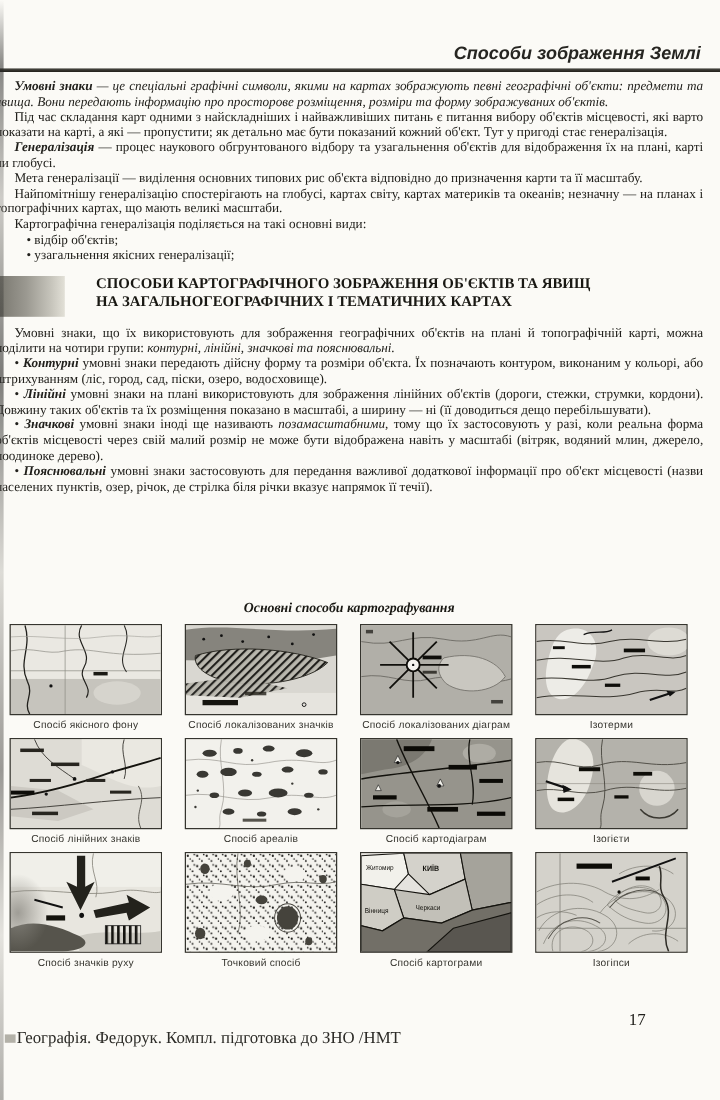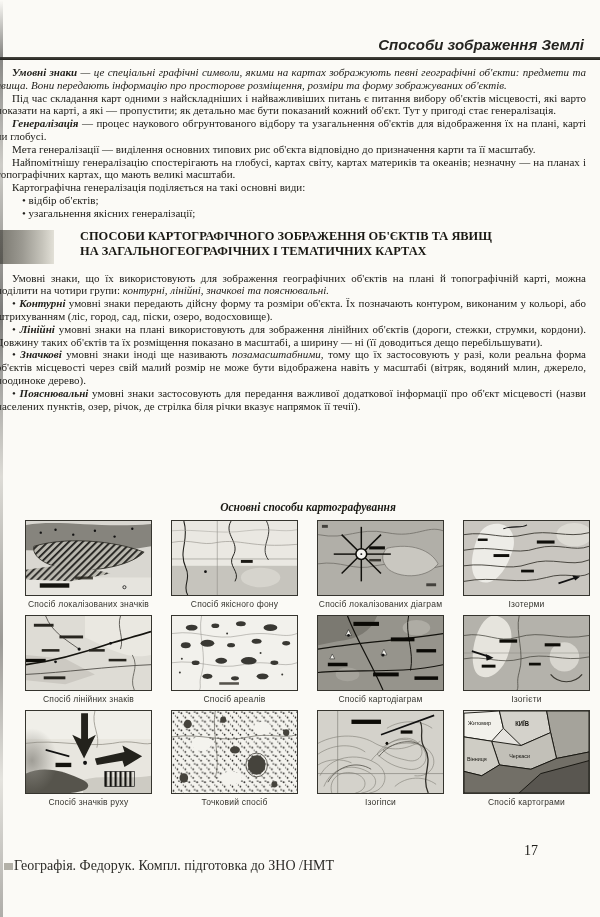--- a/index.html
+++ b/index.html
@@ -32,21 +32,21 @@
   .em{font-style:italic;}
   ul.kinds{margin:0;padding:0 0 0 26px;list-style:none;}
   ul.kinds li{margin:0;}
   ul.kinds li::before{content:"• ";}
   .bullet-p::before{content:"• ";}
   .section-row{position:relative;margin:9px 0 7px 0;min-height:36px;}
   .gray-block{position:absolute;left:0;top:1px;width:58px;height:34px;
     background:linear-gradient(90deg,#75736b 0%,#9b9991 45%,#c6c4bb 80%,#e2e0d7 100%);}
   .section-heading{margin:0 0 0 84px;font-weight:bold;font-size:12.4px;line-height:15px;
     text-indent:0;text-align:left;color:#191813;}
-  .figure-block{position:absolute;top:501px;left:25px;width:566px;}
+  .figure-block{position:absolute;top:501px;left:8px;width:566px;}
   .figure-title{margin:0 0 7px 0;text-align:center;font-weight:bold;font-style:italic;
     font-size:11.5px;color:#191813;}
   .map-grid{display:grid;grid-template-columns:repeat(4,127px);column-gap:19px;row-gap:6px;}
   .cell{margin:0;}
   .thumb{width:127px;height:76px;border:1px solid #35342e;box-sizing:border-box;background:#dddbd4;}
   .thumb.tall{height:84px;}
   .thumb svg{display:block;width:100%;height:100%;}
   .cap{display:block;margin-top:3px;text-align:center;
     font-family:"Liberation Sans",sans-serif;font-size:8.5px;color:#35342e;letter-spacing:.2px;}
   .page-num{position:absolute;top:843px;right:62px;font-size:14px;color:#21201c;}
@@ -122,57 +122,57 @@
 </div>
 
 <div class="figure-block">
   <p class="figure-title">Основні способи картографування</p>
 
   <div class="map-grid">
 
     <figure class="cell">
       <div class="thumb">
         <svg viewBox="0 0 127 76" preserveAspectRatio="none">
+          <rect width="127" height="76" fill="#eae8e2"></rect>
+          <rect y="46" width="127" height="30" fill="#c6c4bd"></rect>
+          <ellipse cx="90" cy="58" rx="20" ry="10" fill="#d6d4cd"></ellipse>
+          <line x1="46" y1="0" x2="46" y2="76" stroke="#8c8a83" stroke-width=".6"></line>
+          <line x1="0" y1="39" x2="127" y2="39" stroke="#8c8a83" stroke-width=".6"></line>
+          <path d="M12 0 C18 20 6 30 14 48 C20 60 10 66 16 76" stroke="#21201c" stroke-width="1.1" fill="none"></path>
+          <path d="M60 0 C52 14 70 22 62 36 C56 46 70 52 64 62" stroke="#21201c" stroke-width="1" fill="none"></path>
+          <path d="M96 0 C104 16 88 26 98 40" stroke="#2a2925" stroke-width=".9" fill="none"></path>
+          <path d="M0 22 C20 18 30 26 46 22 C70 18 80 28 127 24" stroke="#8f8d86" stroke-width=".6" fill="none"></path>
+          <path d="M0 10 C26 8 48 14 76 10 C100 7 112 12 127 9" stroke="#9f9d96" stroke-width=".5" fill="none"></path>
+          <rect x="70" y="40" width="12" height="3" fill="#1a1914"></rect>
+          <circle cx="34" cy="52" r="1.4" fill="#111"></circle>
+        </svg>
+      </div>
+      <figcaption class="cap">Спосіб якісного фону</figcaption>
+    </figure>
+
+    <figure class="cell">
+      <div class="thumb">
+        <svg viewBox="0 0 127 76" preserveAspectRatio="none">
           <rect width="127" height="76" fill="#d9d7d1"></rect>
           <rect y="58" width="127" height="18" fill="#e6e4de"></rect>
           <path d="M0 4 C35 -2 75 8 127 3 L127 26 C85 34 45 30 0 30 Z" fill="#86847d"></path>
           <circle cx="15" cy="12" r="1.2" fill="#111"></circle>
             <circle cx="30" cy="9" r="1.2" fill="#111"></circle>
           <circle cx="48" cy="14" r="1.2" fill="#111"></circle>
             <circle cx="70" cy="10" r="1.2" fill="#111"></circle>
           <circle cx="90" cy="16" r="1.2" fill="#111"></circle>
             <circle cx="108" cy="8" r="1.2" fill="#111"></circle>
           <path d="M8 26 C40 16 90 20 120 32 C104 48 62 54 34 48 C18 44 6 36 8 26 Z" fill="url(#hatchp)" stroke="#26251f" stroke-width=".8"></path>
           <path d="M0 50 L44 44 L86 54 L46 62 L0 60 Z" fill="url(#hatchp)" opacity=".95"></path>
           <rect x="14" y="64" width="30" height="4.5" fill="#15140f"></rect>
           <rect x="50" y="57" width="18" height="3" fill="#232119" opacity=".8"></rect>
           <circle cx="100" cy="68" r="1.6" fill="none" stroke="#111" stroke-width=".8"></circle>
         </svg>
       </div>
       <figcaption class="cap">Спосіб локалізованих значків</figcaption>
-    </figure>
-
-    <figure class="cell">
-      <div class="thumb">
-        <svg viewBox="0 0 127 76" preserveAspectRatio="none">
-          <rect width="127" height="76" fill="#eae8e2"></rect>
-          <rect y="46" width="127" height="30" fill="#c6c4bd"></rect>
-          <ellipse cx="90" cy="58" rx="20" ry="10" fill="#d6d4cd"></ellipse>
-          <line x1="46" y1="0" x2="46" y2="76" stroke="#8c8a83" stroke-width=".6"></line>
-          <line x1="0" y1="39" x2="127" y2="39" stroke="#8c8a83" stroke-width=".6"></line>
-          <path d="M12 0 C18 20 6 30 14 48 C20 60 10 66 16 76" stroke="#21201c" stroke-width="1.1" fill="none"></path>
-          <path d="M60 0 C52 14 70 22 62 36 C56 46 70 52 64 62" stroke="#21201c" stroke-width="1" fill="none"></path>
-          <path d="M96 0 C104 16 88 26 98 40" stroke="#2a2925" stroke-width=".9" fill="none"></path>
-          <path d="M0 22 C20 18 30 26 46 22 C70 18 80 28 127 24" stroke="#8f8d86" stroke-width=".6" fill="none"></path>
-          <path d="M0 10 C26 8 48 14 76 10 C100 7 112 12 127 9" stroke="#9f9d96" stroke-width=".5" fill="none"></path>
-          <rect x="70" y="40" width="12" height="3" fill="#1a1914"></rect>
-          <circle cx="34" cy="52" r="1.4" fill="#111"></circle>
-        </svg>
-      </div>
-      <figcaption class="cap">Спосіб якісного фону</figcaption>
     </figure>
 
     <figure class="cell">
       <div class="thumb">
         <svg viewBox="0 0 127 76" preserveAspectRatio="none">
           <rect width="127" height="76" fill="#b1afa8"></rect>
           <path d="M0 14 C30 20 40 6 70 12 C100 18 110 4 127 10" stroke="#6f6d66" stroke-width=".8" fill="none"></path>
           <path d="M0 44 C24 40 36 52 58 46 C84 40 100 54 127 46" stroke="#6f6d66" stroke-width=".8" fill="none"></path>
           <path d="M70 28 C95 22 115 30 122 44 C112 58 86 60 72 50 C64 42 64 34 70 28 Z" fill="#c9c7c0" stroke="#6f6d66" stroke-width=".7"></path>
           <g stroke="#100f0b" stroke-width="1.5">
@@ -377,20 +377,42 @@
           </g>
           <circle cx="86" cy="50" r="11" stroke="#45433c" stroke-width=".8" fill="none"></circle>
         </svg>
       </div>
       <figcaption class="cap">Точковий спосіб</figcaption>
     </figure>
 
     <figure class="cell">
       <div class="thumb tall">
         <svg viewBox="0 0 127 76" preserveAspectRatio="none">
+          <rect width="127" height="76" fill="#e5e3de"></rect>
+          <g stroke="#14130e" stroke-width=".9">
+            <path d="M0 2 L36 0 L40 16 L28 28 L0 24 Z" fill="#f2f1eb"></path>
+            <path d="M36 0 L84 0 L88 20 L58 32 L40 16 Z" fill="#d4d2cb"></path>
+            <path d="M84 0 L127 0 L127 38 L94 44 L88 20 Z" fill="#a5a39b"></path>
+            <path d="M28 28 L58 32 L88 20 L94 44 L68 54 L36 50 Z" fill="#c2c0b8"></path>
+            <path d="M0 24 L28 28 L36 50 L18 60 L0 56 Z" fill="#cfcdc5"></path>
+            <path d="M18 60 L36 50 L68 54 L94 44 L127 38 L127 76 L0 76 L0 56 Z" fill="#726f67"></path>
+            <path d="M78 58 L127 46 L127 76 L56 76 Z" fill="#595650"></path>
+          </g>
+          <text class="map-label" x="4" y="13" font-size="5.5">Житомир</text>
+          <text class="map-label" x="52" y="14" font-size="6" font-weight="bold">КИЇВ</text>
+          <text class="map-label" x="46" y="44" font-size="5.5">Черкаси</text>
+          <text class="map-label" x="3" y="46" font-size="5.5">Вінниця</text>
+        </svg>
+      </div>
+      <figcaption class="cap">Спосіб картограми</figcaption>
+    </figure>
+
+    <figure class="cell">
+      <div class="thumb tall">
+        <svg viewBox="0 0 127 76" preserveAspectRatio="none">
           <rect width="127" height="76" fill="#d4d2cb"></rect>
           <line x1="20" y1="0" x2="20" y2="76" stroke="#6b6961" stroke-width=".5"></line>
           <line x1="0" y1="58" x2="127" y2="58" stroke="#6b6961" stroke-width=".5"></line>
           <g stroke="#7b7970" stroke-width=".55" fill="none">
             <path d="M6 70 C14 52 34 48 50 56 C64 62 60 74 44 76"></path>
             <path d="M2 60 C12 42 40 38 58 48 C74 56 70 74 52 76"></path>
             <path d="M14 76 C10 62 24 54 38 58 C52 62 50 74 38 76"></path>
             <path d="M60 40 C70 26 92 22 104 32 C116 42 108 56 92 54 C78 52 70 48 60 40"></path>
             <path d="M66 36 C76 24 94 22 102 30 C110 38 104 48 92 46 C82 44 72 42 66 36"></path>
             <path d="M54 46 C66 30 96 24 112 36 C124 46 116 62 98 60"></path>
@@ -405,39 +427,17 @@
           <path d="M64 22 L118 4" stroke="#111" stroke-width="1.6"></path>
           <path d="M112 76 C104 60 118 48 108 34 C102 26 108 18 104 10" stroke="#2e2c26" stroke-width="1.3" fill="none"></path>
           <rect x="34" y="8" width="30" height="4" fill="#0d0c07"></rect>
           <rect x="84" y="18" width="12" height="3" fill="#0d0c07"></rect>
           <circle cx="70" cy="30" r="1.4" fill="#0d0c07"></circle>
         </svg>
       </div>
       <figcaption class="cap">Ізогіпси</figcaption>
     </figure>
 
-    <figure class="cell">
-      <div class="thumb tall">
-        <svg viewBox="0 0 127 76" preserveAspectRatio="none">
-          <rect width="127" height="76" fill="#e5e3de"></rect>
-          <g stroke="#14130e" stroke-width=".9">
-            <path d="M0 2 L36 0 L40 16 L28 28 L0 24 Z" fill="#f2f1eb"></path>
-            <path d="M36 0 L84 0 L88 20 L58 32 L40 16 Z" fill="#d4d2cb"></path>
-            <path d="M84 0 L127 0 L127 38 L94 44 L88 20 Z" fill="#a5a39b"></path>
-            <path d="M28 28 L58 32 L88 20 L94 44 L68 54 L36 50 Z" fill="#c2c0b8"></path>
-            <path d="M0 24 L28 28 L36 50 L18 60 L0 56 Z" fill="#cfcdc5"></path>
-            <path d="M18 60 L36 50 L68 54 L94 44 L127 38 L127 76 L0 76 L0 56 Z" fill="#726f67"></path>
-            <path d="M78 58 L127 46 L127 76 L56 76 Z" fill="#595650"></path>
-          </g>
-          <text class="map-label" x="4" y="13" font-size="5.5">Житомир</text>
-          <text class="map-label" x="52" y="14" font-size="6" font-weight="bold">КИЇВ</text>
-          <text class="map-label" x="46" y="44" font-size="5.5">Черкаси</text>
-          <text class="map-label" x="3" y="46" font-size="5.5">Вінниця</text>
-        </svg>
-      </div>
-      <figcaption class="cap">Спосіб картограми</figcaption>
-    </figure>
-
   </div>
 </div>
 
 <div class="page-num">17</div>
 <div class="imprint"><span class="smudge"></span><span>Географія. Федорук. Компл. підготовка до ЗНО /НМТ</span></div>
 
 </body></html>

